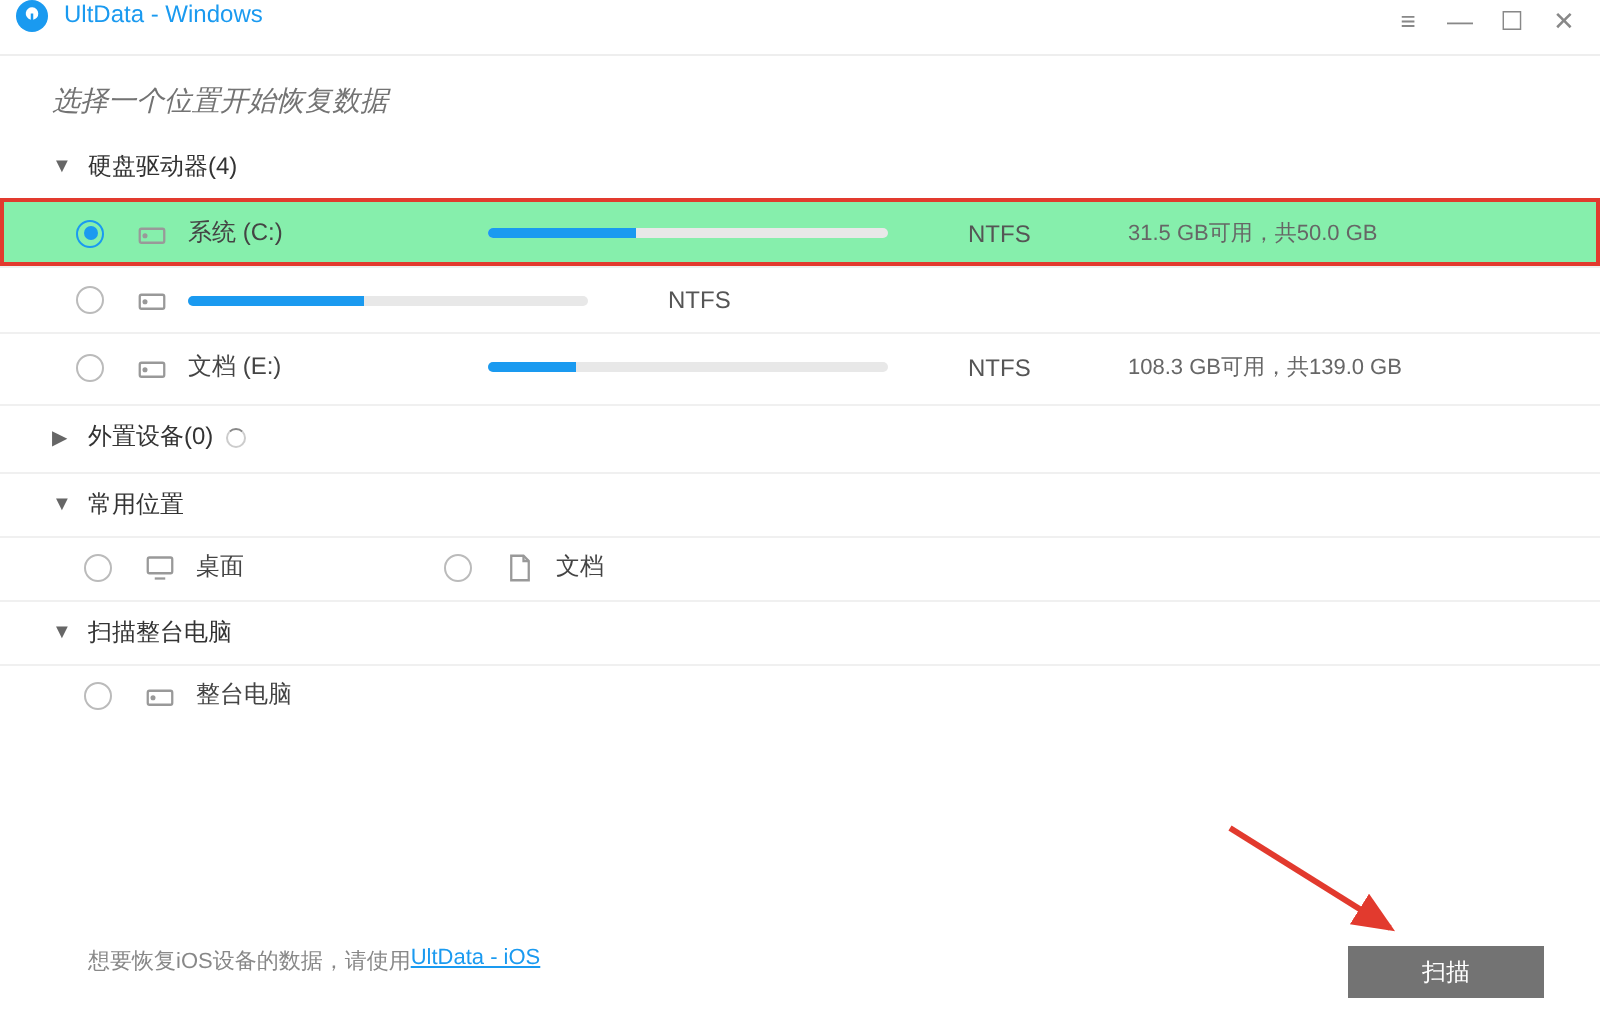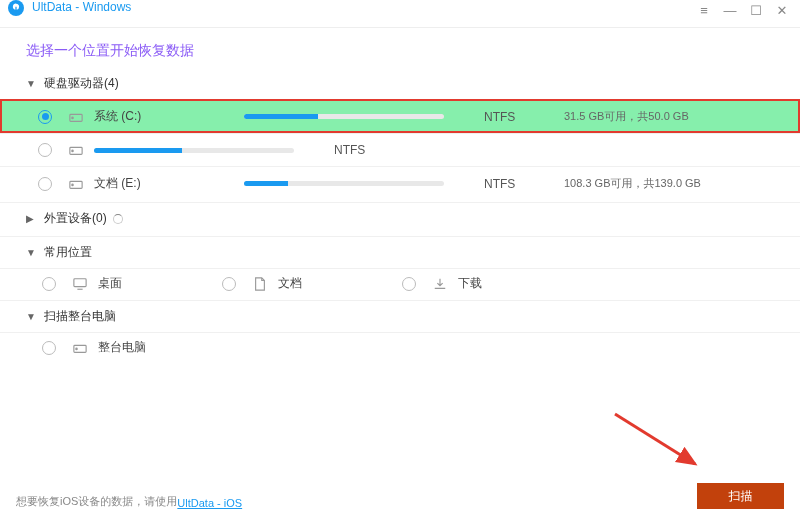--- a/index.html
+++ b/index.html
@@ -3,41 +3,41 @@
 <meta charset="utf-8">
 <style>
 * { margin: 0; padding: 0; box-sizing: border-box; font-family: "Microsoft YaHei", Arial, sans-serif; }
 body { width: 800px; height: 509px; background: #fff; overflow: hidden; position: relative; }
 .titlebar { height: 28px; display: flex; align-items: flex-start; padding: 0 8px; border-bottom: 1px solid #eee; }
 .titlebar .logo { width: 16px; height: 16px; border-radius: 50%; background: #1a9af0; margin-right: 8px; display: flex; align-items: center; justify-content: center; }
 .titlebar .logo svg { width: 10px; height: 10px; fill: #fff; }
 .titlebar .title { font-size: 12px; color: #1a9af0; }
 .titlebar .spacer { flex: 1; }
 .titlebar .ctrl { width: 20px; height: 20px; margin-left: 6px; display: flex; align-items: center; justify-content: center; color: #888; font-size: 13px; cursor: pointer; }
-.heading { font-size: 14px; color: #8b5cf6; padding: 14px 26px 8px; }
+.heading { font-size: 14px; color: #737373; padding: 14px 26px 8px; font-style: italic; }
 .section-h { display: flex; align-items: center; padding: 7px 26px; font-size: 12px; color: #333; }
 .section-h .chev { width: 14px; color: #666; font-size: 10px; margin-right: 4px; }
 .loader { width: 10px; height: 10px; border: 1.5px solid #ccc; border-top-color: #888; border-radius: 50%; margin-left: 6px; }
 .drive-row { display: flex; align-items: center; padding: 8px 26px; font-size: 12px; color: #444; border-top: 1px solid #f0f0f0; }
 .drive-row.selected { background: #86efac; outline: 2px solid #e23a2e; outline-offset: -2px; }
 .radio { width: 14px; height: 14px; border: 1.5px solid #bbb; border-radius: 50%; margin: 0 16px 0 12px; display: flex; align-items: center; justify-content: center; flex-shrink: 0; }
 .radio.checked { border-color: #1a9af0; }
 .radio.checked::after { content: ""; width: 7px; height: 7px; background: #1a9af0; border-radius: 50%; }
 .drive-icon { width: 16px; height: 16px; margin-right: 10px; color: #888; display: flex; align-items: center; justify-content: center; flex-shrink: 0; }
 .drive-icon svg { width: 14px; height: 14px; stroke: #999; fill: none; stroke-width: 1.3; }
 .drive-name { width: 150px; flex-shrink: 0; }
 .bar { width: 200px; height: 5px; background: #e8e8e8; border-radius: 3px; margin-right: 40px; flex-shrink: 0; overflow: hidden; }
 .bar .fill { height: 100%; background: #1a9af0; }
 .fs { width: 80px; flex-shrink: 0; color: #555; }
 .info { color: #666; font-size: 11px; }
 .loc-row { display: flex; align-items: center; padding: 6px 30px; font-size: 12px; color: #444; border-top: 1px solid #f0f0f0; }
 .loc-item { display: flex; align-items: center; width: 180px; }
-.footer { position: absolute; bottom: 0; left: 0; right: 0; height: 36px; display: flex; align-items: flex-end; padding: 0 16px; font-size: 11px; color: #888; }
+.footer { position: absolute; bottom: 0; left: 16px; right: 0; height: 36px; display: flex; align-items: flex-start; padding: 0 28px; font-size: 11px; color: #888; }
 .footer a { color: #1a9af0; text-decoration: underline; }
-.scan-btn { margin-left: auto; width: 87px; height: 26px; background: #c2410c; color: #fff; display: flex; align-items: center; justify-content: center; font-size: 12px; cursor: pointer; }
+.scan-btn { margin-left: auto; width: 98px; height: 26px; background: #737373; color: #fff; display: flex; align-items: center; justify-content: center; font-size: 12px; cursor: pointer; }
 .arrow { position: absolute; right: 90px; bottom: 30px; pointer-events: none; }
 </style>
 </head>
 <body>
 
 <div class="titlebar">
   <div class="logo">
     <svg viewBox="0 0 16 16">
         <path d="M13 6a5 5 0 10-6 4.9V6h2v4.9A5 5 0 0013 6z"></path>
       </svg>
@@ -128,29 +128,20 @@
   <div class="loc-item">
     <span class="radio"></span>
     <span class="drive-icon">
       <svg viewBox="0 0 16 16">
           <path d="M3 1h7l3 3v11H3z"></path>
           <path d="M10 1v3h3"></path>
         </svg>
     </span>
     <span>文档</span>
   </div>
-  <div class="loc-item">
-    <span class="radio"></span>
-    <span class="drive-icon">
-      <svg viewBox="0 0 16 16">
-          <path d="M8 2v8m-3-3l3 3 3-3M2 13h12"></path>
-        </svg>
-    </span>
-    <span>下载</span>
-  </div>
 </div>
 
 <div class="section-h" style="border-top:1px solid #f0f0f0;margin-top:2px">
   <span class="chev">▼</span>
   <span>扫描整台电脑</span>
 </div>
 
 <div class="loc-row">
   <div class="loc-item">
     <span class="radio"></span>

